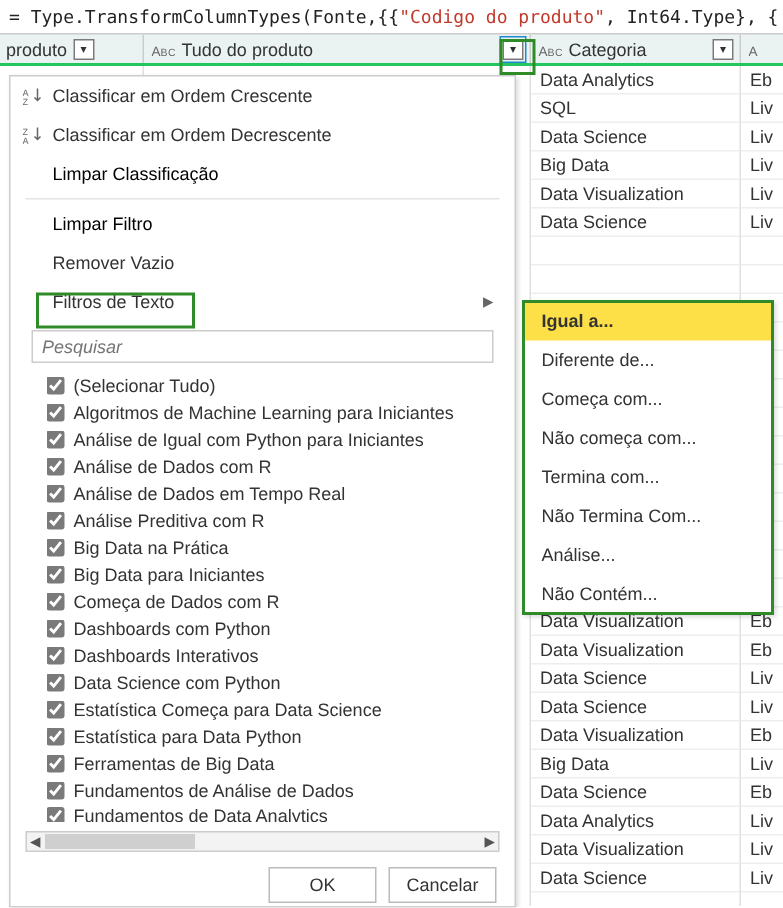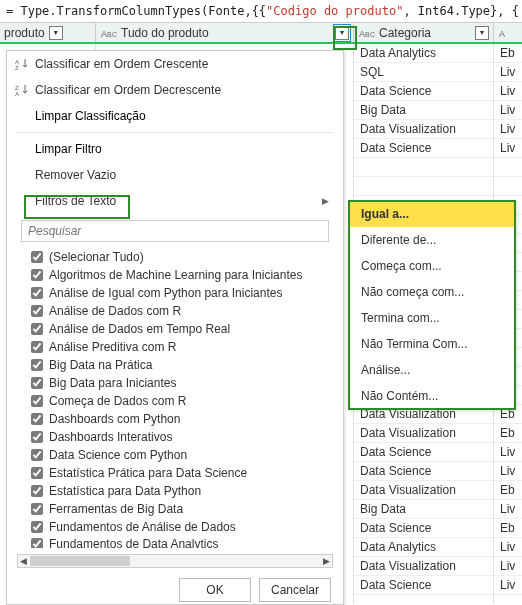--- a/index.html
+++ b/index.html
@@ -258,21 +258,21 @@
       <div class="check-row">
         <input type="checkbox" checked="" style="">
         <span>Dashboards Interativos</span>
       </div>
       <div class="check-row">
         <input type="checkbox" checked="" style="">
         <span>Data Science com Python</span>
       </div>
       <div class="check-row">
         <input type="checkbox" checked="" style="">
-        <span>Estatística Prática para Data Science</span>
+        <span>Estatística Começa para Data Science</span>
       </div>
       <div class="check-row">
         <input type="checkbox" checked="" style="">
         <span>Estatística para Data Python</span>
       </div>
       <div class="check-row">
         <input type="checkbox" checked="" style="">
         <span>Ferramentas de Big Data</span>
       </div>
       <div class="check-row">

